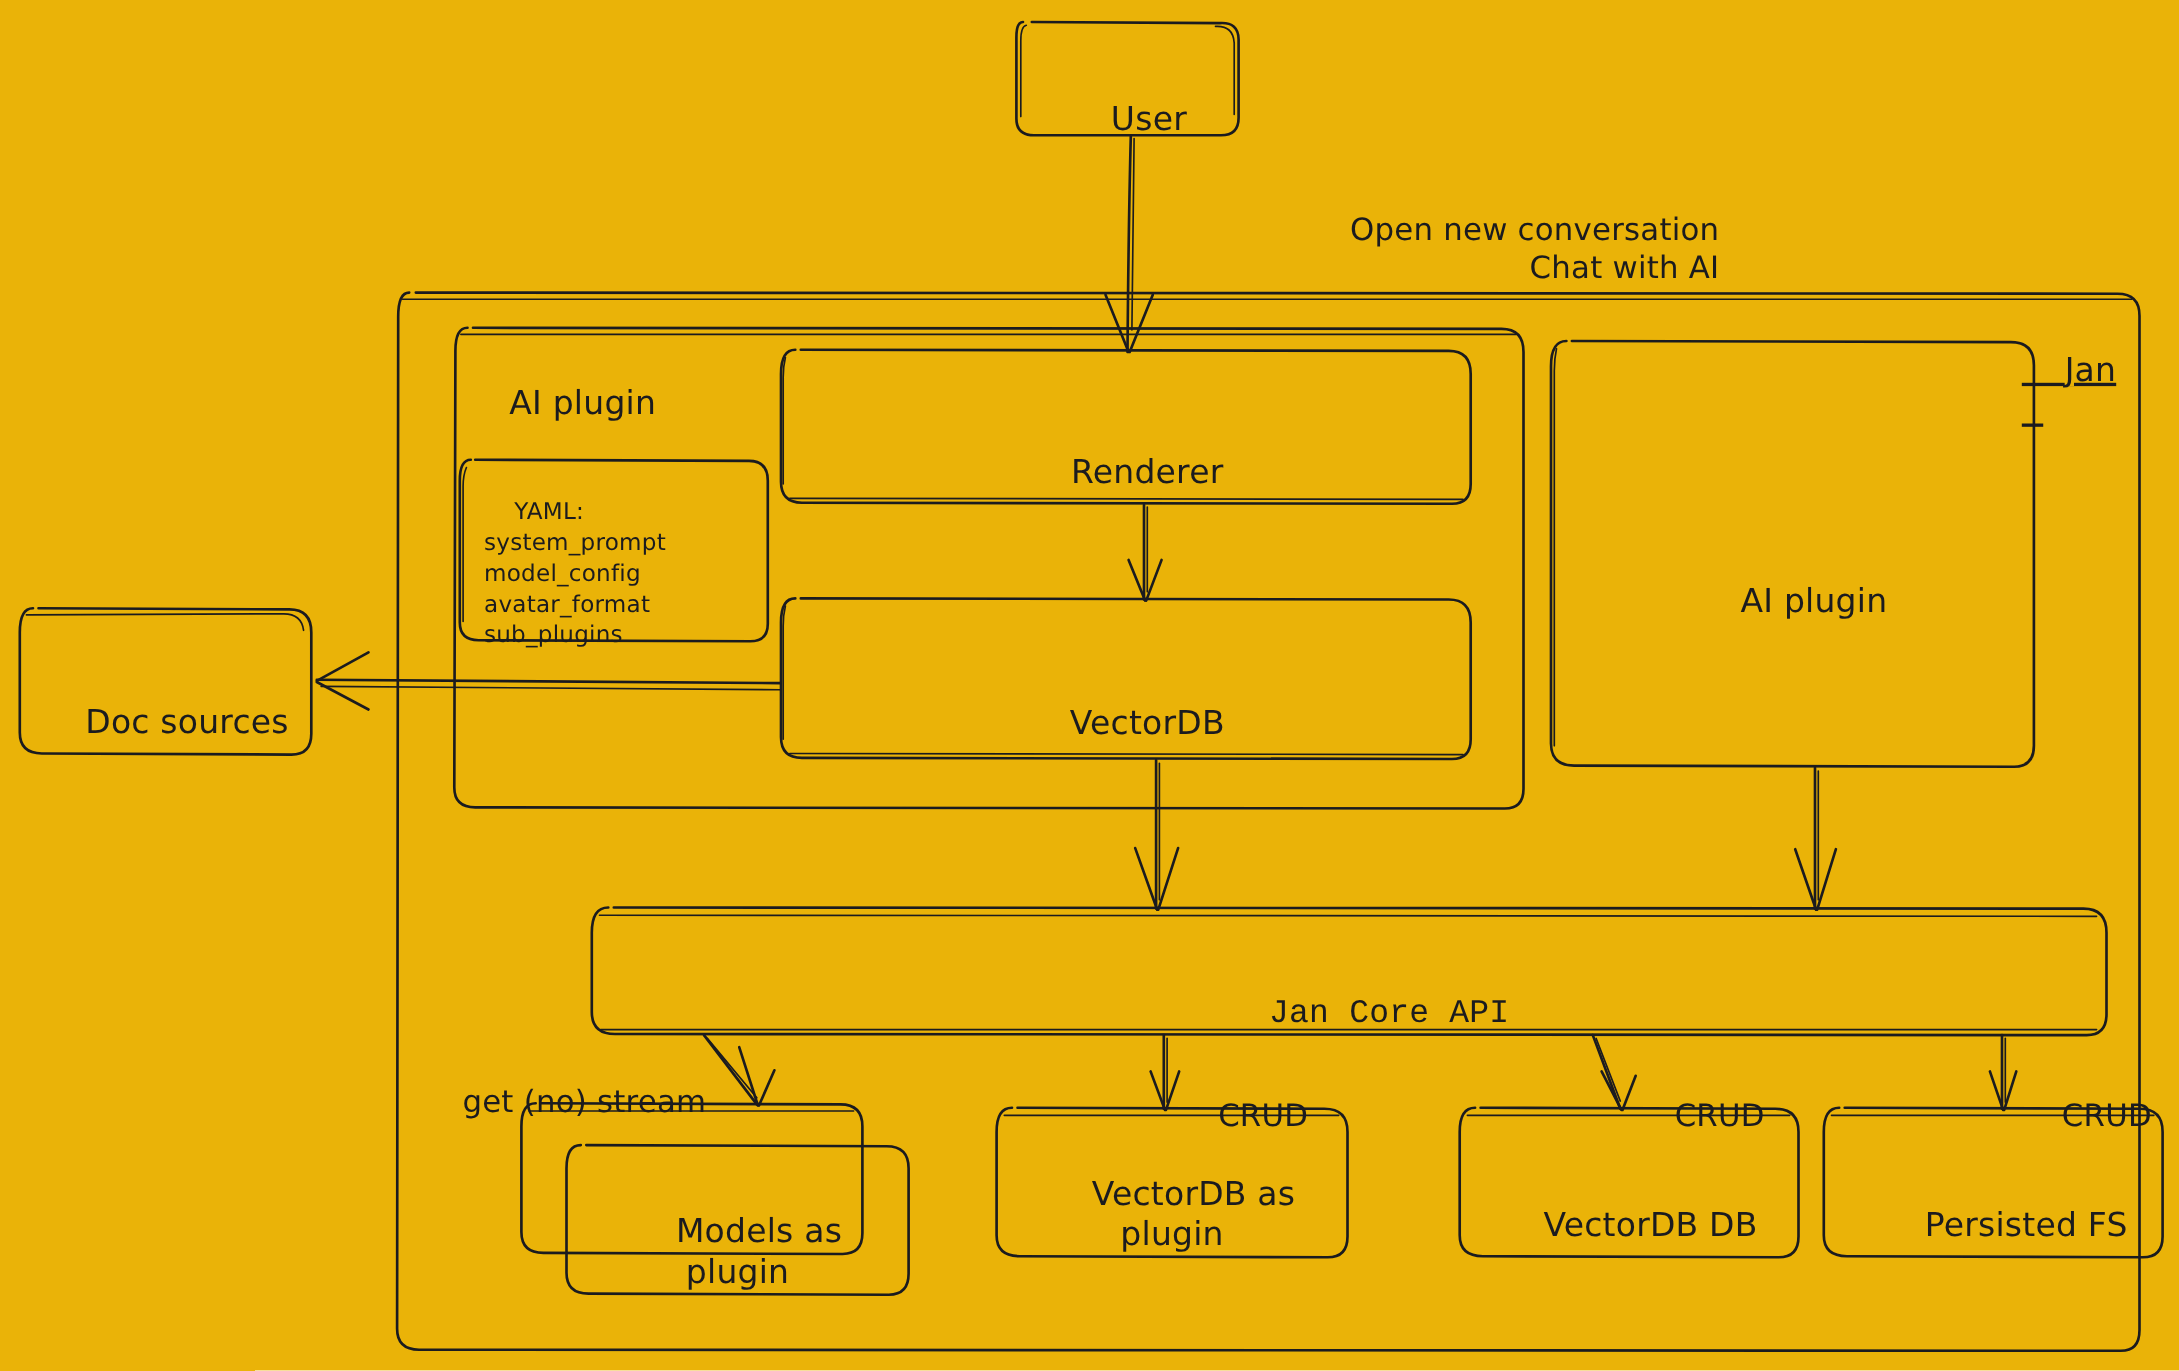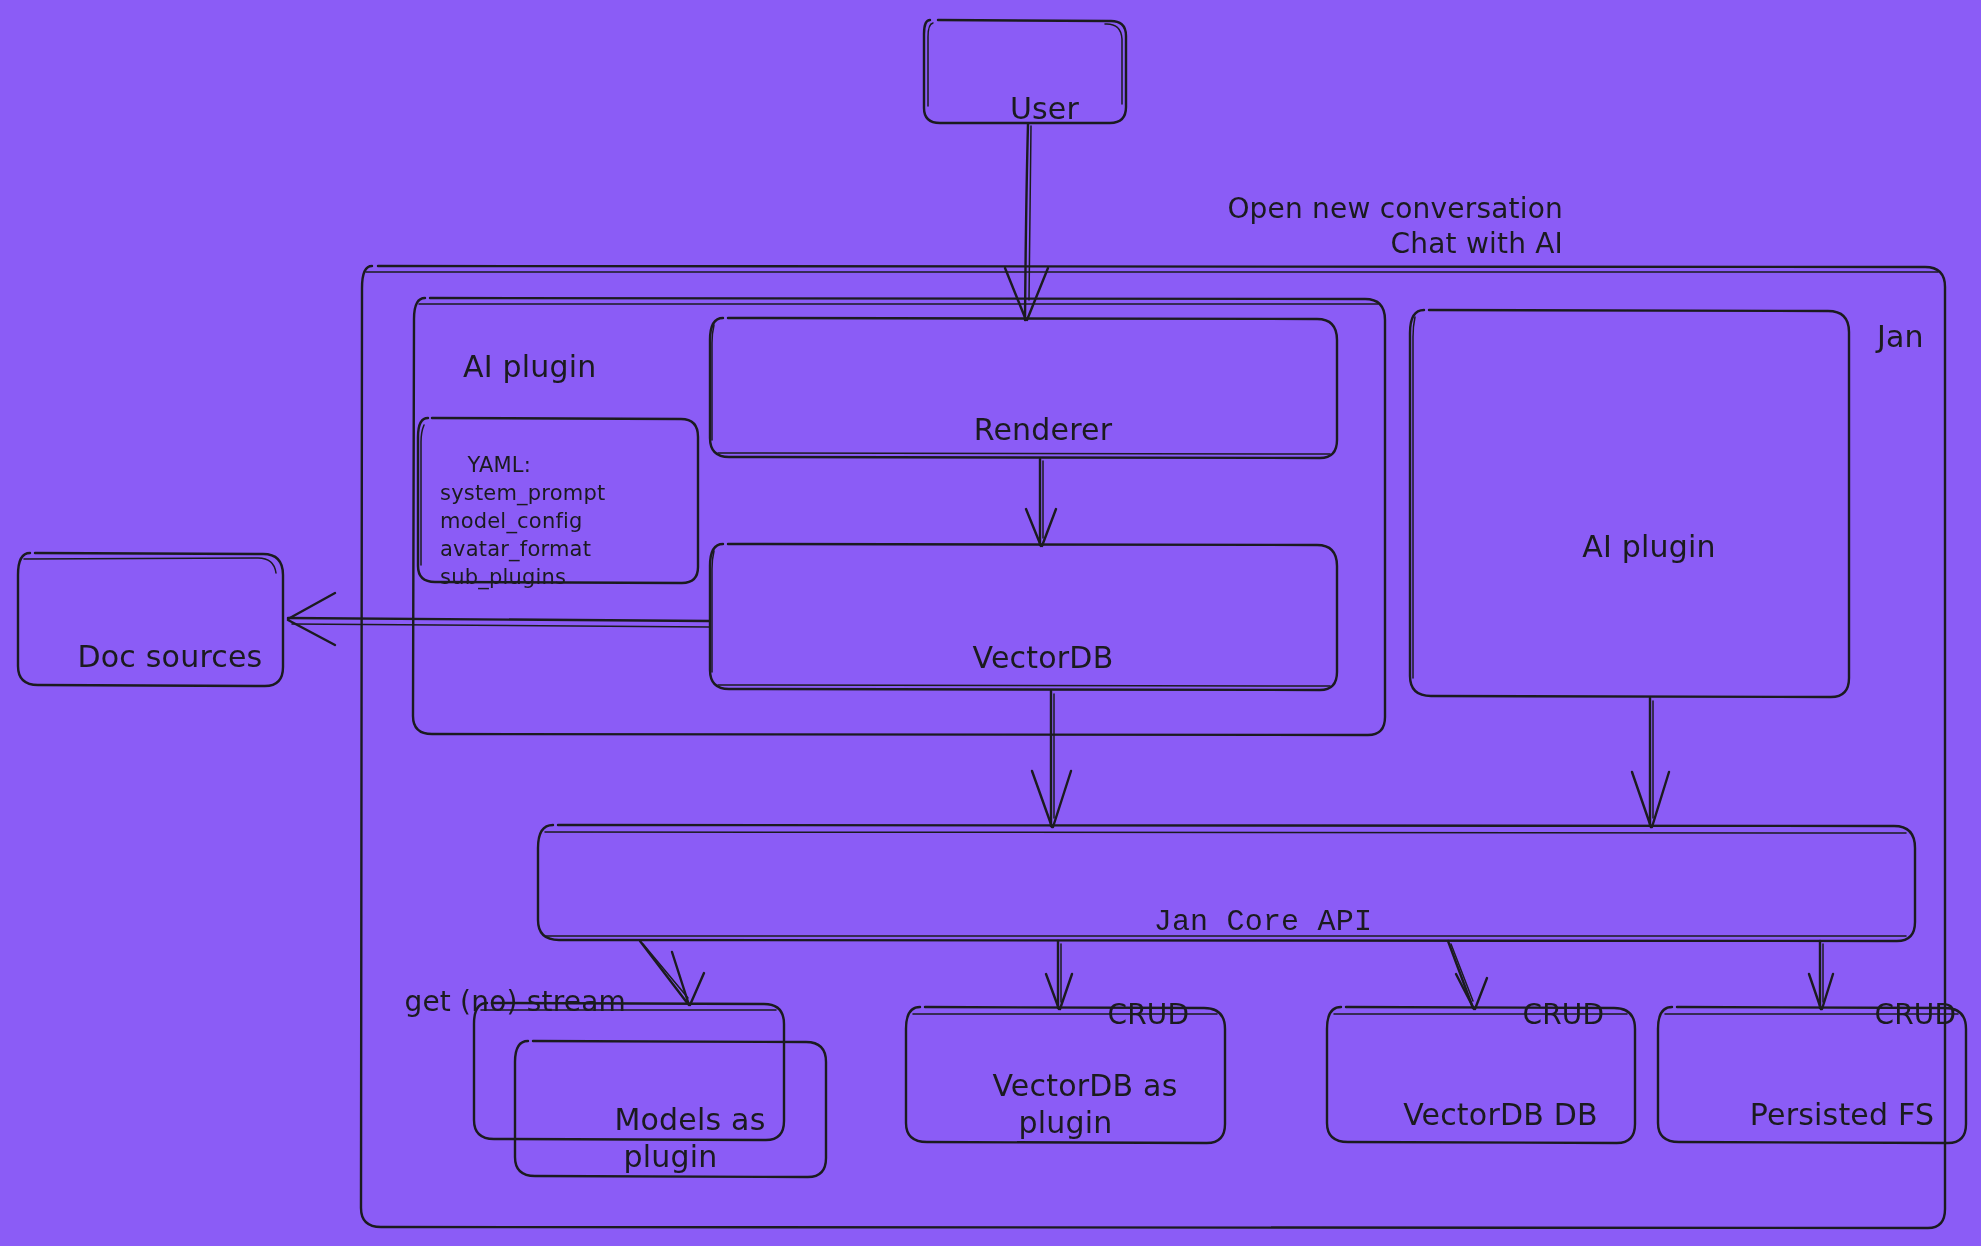--- a/index.html
+++ b/index.html
@@ -4,21 +4,21 @@
 <style>
   html, body {
     margin: 0;
     padding: 0;
     background: #ffffff;
   }
   #canvas {
     position: relative;
     width: 1981px;
     height: 1246px;
-    background: #8b5cf6;
+    background: #eab308;
     font-family: "DejaVu Sans", sans-serif;
     overflow: hidden;
   }
   svg.layer {
     position: absolute;
     top: 0; left: 0;
     width: 1981px;
     height: 1246px;
     pointer-events: none;
   }
@@ -195,21 +195,21 @@
       <path class="s w2b" d="M1823 944 L1823 1002"></path>
       <path class="s w2" d="M1809 974 L1821 1009"></path>
       <path class="s w2" d="M1833 974 L1822 1009"></path>
     </g>
   </svg>
 
   <div class="lbl node-label" style="left:924px; top:52px; width:202px;">
     <span>User</span>
   </div>
 
-  <div class="lbl group-label" style="left:1838px; top:280px; width:100px; text-align:left;">
+  <div class="lbl group-label" style="left:1838px; top:280px; width:100px; text-align:left;text-decoration:underline;">
     <span>Jan</span>
   </div>
 
   <div class="lbl group-label" style="left:424px; top:310px; width:260px; text-align:left;">
     <span>AI plugin</span>
   </div>
 
   <div class="lbl yaml-label" style="left:440px; top:424px; width:250px; text-align:left;">
     <span>YAML:
 system_prompt
@@ -254,21 +254,21 @@
 
   <div class="lbl node-label" style="left:1658px; top:1058px; width:329px;">
     <span>Persisted FS</span>
   </div>
 
   <div class="lbl edge-label" style="left:1043px; top:156px; width:520px; text-align:right;">
     <span>Open new conversation
 Chat with AI</span>
   </div>
 
-  <div class="lbl edge-label" style="left:368px; top:949px; width:330px; text-align:left;">
+  <div class="lbl edge-label" style="left:348px; top:949px; width:330px; text-align:center;">
     <span>get (no) stream</span>
   </div>
 
   <div class="lbl edge-label" style="left:1071px; top:962px; width:120px; text-align:left;">
     <span>CRUD</span>
   </div>
 
   <div class="lbl edge-label" style="left:1486px; top:962px; width:120px; text-align:left;">
     <span>CRUD</span>
   </div>

